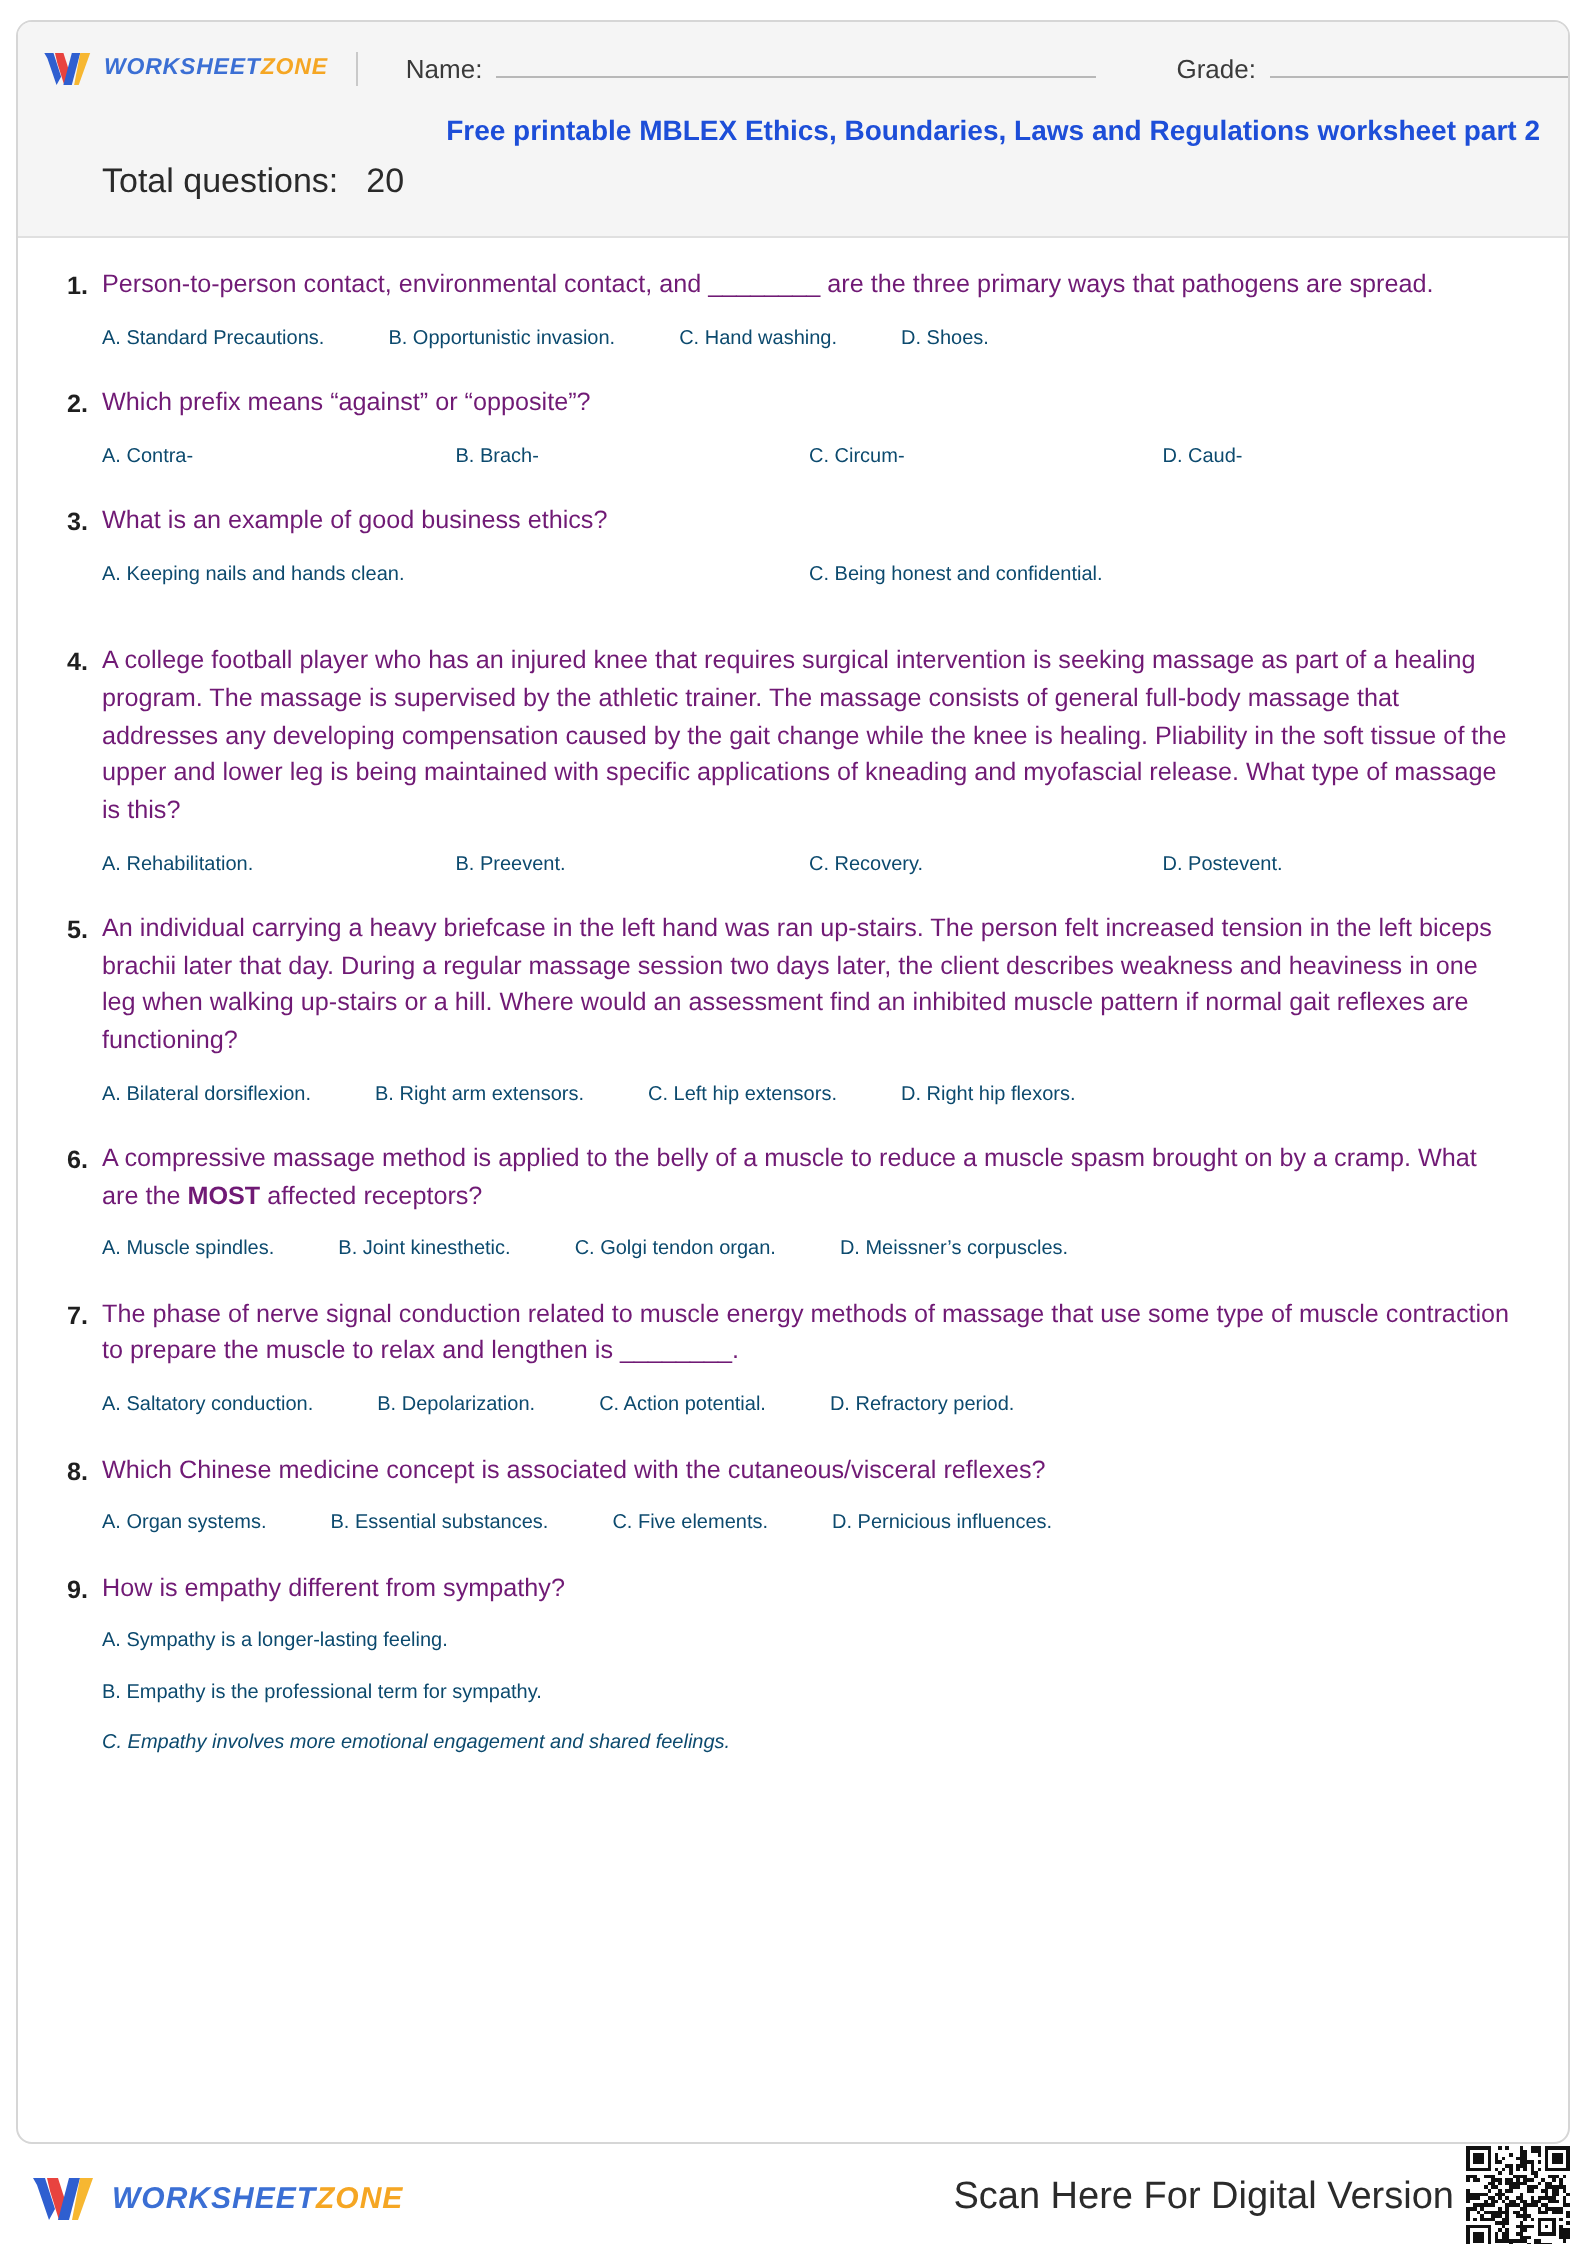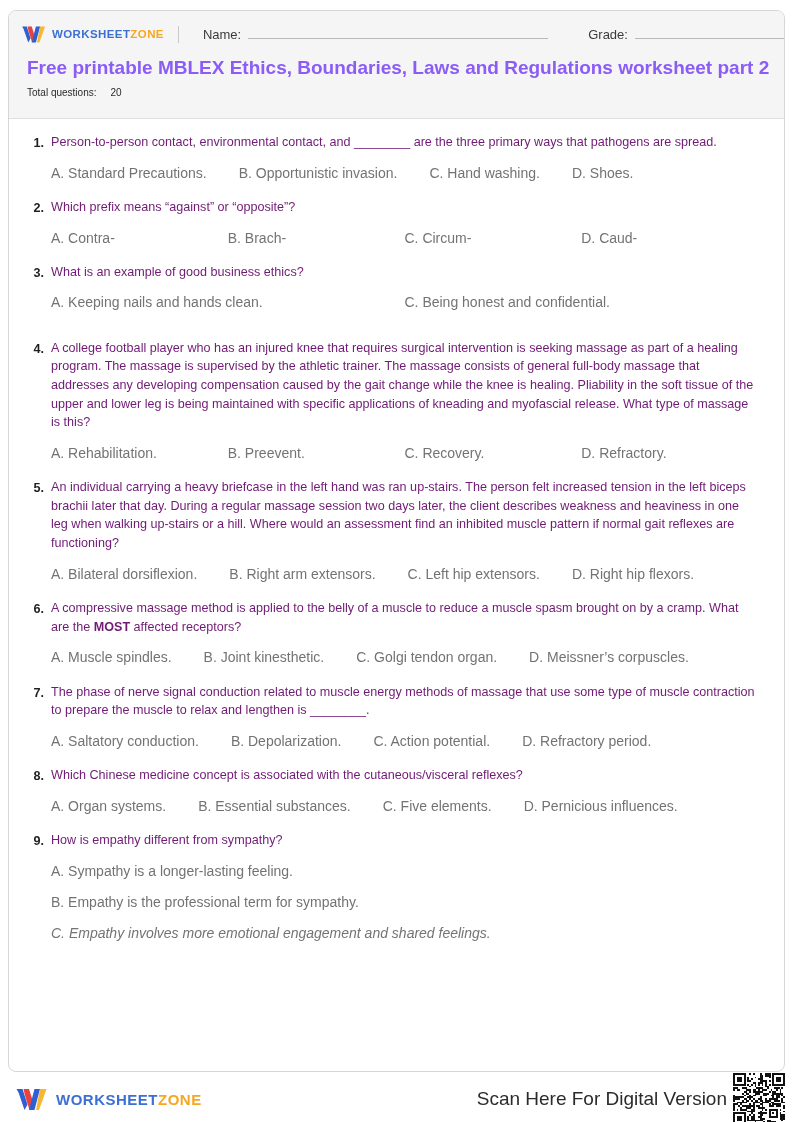--- a/index.html
+++ b/index.html
@@ -42,20 +42,21 @@
     display: flex;
     align-items: center;
     gap: 5px;
     flex: 0 0 auto;
   }
   .logo-mark { width: 26px; height: 19px; display: block; }
   .logo-text {
     font-size: 11.5px;
     font-weight: bold;
     letter-spacing: 0.4px;
+    font-style: italic;
   }
   .logo-text .w-part { color: #3b6fd4; }
   .logo-text .z-part { color: #f5a623; }
 
   .divider {
     width: 1px;
     height: 17px;
     background: #c9c9c9;
     margin: 0 13px 0 14px;
     flex: 0 0 auto;
@@ -75,30 +76,32 @@
   }
   .name-field { flex: 0 0 auto; }
   .name-field .field-line { width: 300px; }
   .grade-field { flex: 0 0 auto; margin-left: 40px; justify-content: center; }
   .grade-field .field-line { width: 178px; }
 
   .title-block {
     padding: 0 14px 0 18px;
   }
   .doc-title {
-    font-size: 19px;
+    font-size: 14px;
     font-weight: bold;
-    color: #8b5cf6;
+    color: #1d4ed8;
     margin: 0 0 7px 0;
     line-height: 1.2;
+    text-align: right;
   }
   .total-line {
-    font-size: 10px;
+    font-size: 17px;
     color: #2a2a2a;
     line-height: 1.2;
+    margin-left: 24px;
   }
   .total-line .count { margin-left: 14px; }
 
   
   .content {
     padding: 14px 26px 0 18px;
   }
   .q {
     display: flex;
     margin-bottom: 15px;
@@ -121,23 +124,23 @@
     margin: 0;
   }
   .q-text b { font-weight: bold; }
 
   .opts {
     margin-top: 11px;
     display: flex;
     flex-wrap: wrap;
   }
   .opt {
-    font-size: 14px;
+    font-size: 10px;
     line-height: 1.45;
-    color: #737373;
+    color: #0c4a6e;
     padding-right: 10px;
     margin-bottom: 0;
   }
   
   .opts.cols4 .opt { flex: 0 0 25%; }
   .opts.cols4.tight .opt { flex: 0 0 auto; margin-right: 22px; }
   
   .opts.cols2 .opt { flex: 0 0 50%; margin-bottom: 11px; }
   .opts.cols2 .opt:nth-child(n+3) { margin-bottom: 0; margin-top: 24px; }
   
@@ -256,21 +259,21 @@
         </div>
       </div>
       <div class="q">
         <div class="q-num">4.</div>
         <div class="q-body">
           <p class="q-text"><span>A college football player who has an injured knee that requires surgical intervention is seeking massage as part of a healing program. The massage is supervised by the athletic trainer. The massage consists of general full-body massage that addresses any developing compensation caused by the gait change while the knee is healing. Pliability in the soft tissue of the upper and lower leg is being maintained with specific applications of kneading and myofascial release. What type of massage is this?</span></p>
           <div class="opts cols4">
             <div class="opt">A. Rehabilitation.</div>
             <div class="opt">B. Preevent.</div>
             <div class="opt">C. Recovery.</div>
-            <div class="opt">D. Refractory.</div>
+            <div class="opt">D. Postevent.</div>
           </div>
         </div>
       </div>
       <div class="q">
         <div class="q-num">5.</div>
         <div class="q-body">
           <p class="q-text"><span>An individual carrying a heavy briefcase in the left hand was ran up-stairs. The person felt increased tension in the left biceps brachii later that day. During a regular massage session two days later, the client describes weakness and heaviness in one leg when walking up-stairs or a hill. Where would an assessment find an inhibited muscle pattern if normal gait reflexes are functioning?</span></p>
           <div class="opts cols4 tight">
             <div class="opt">A. Bilateral dorsiflexion.</div>
             <div class="opt">B. Right arm extensors.</div>

